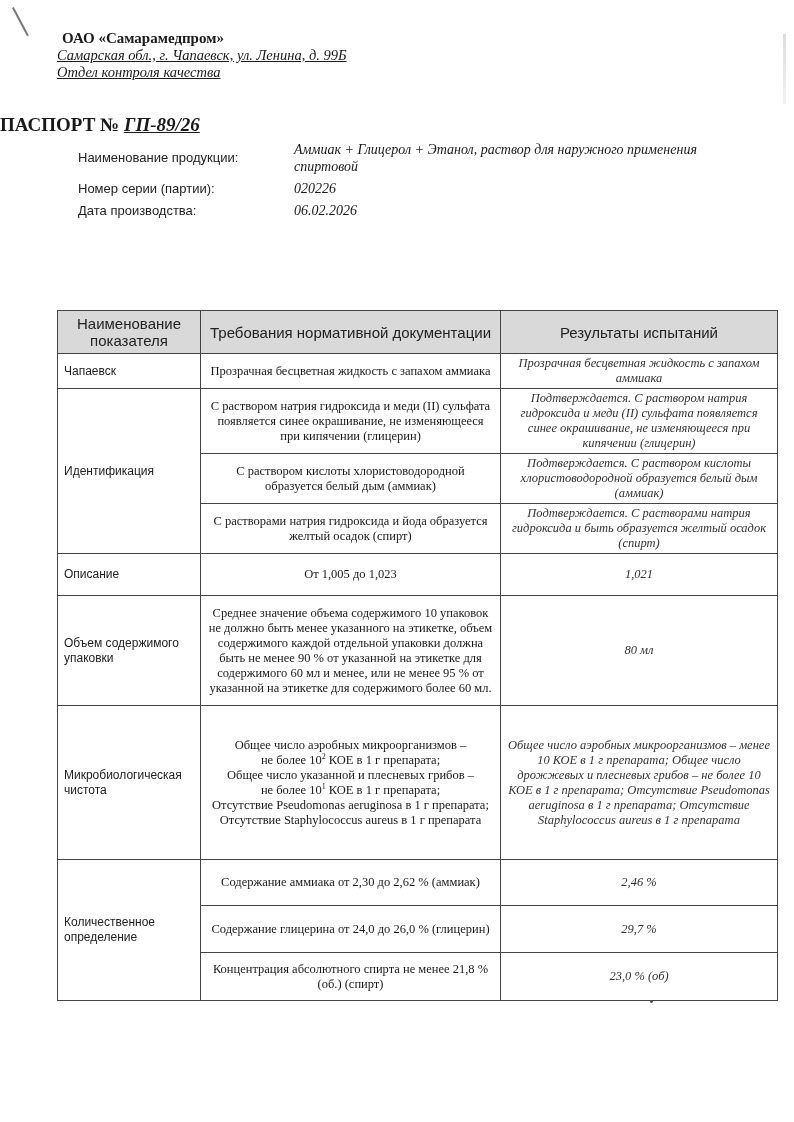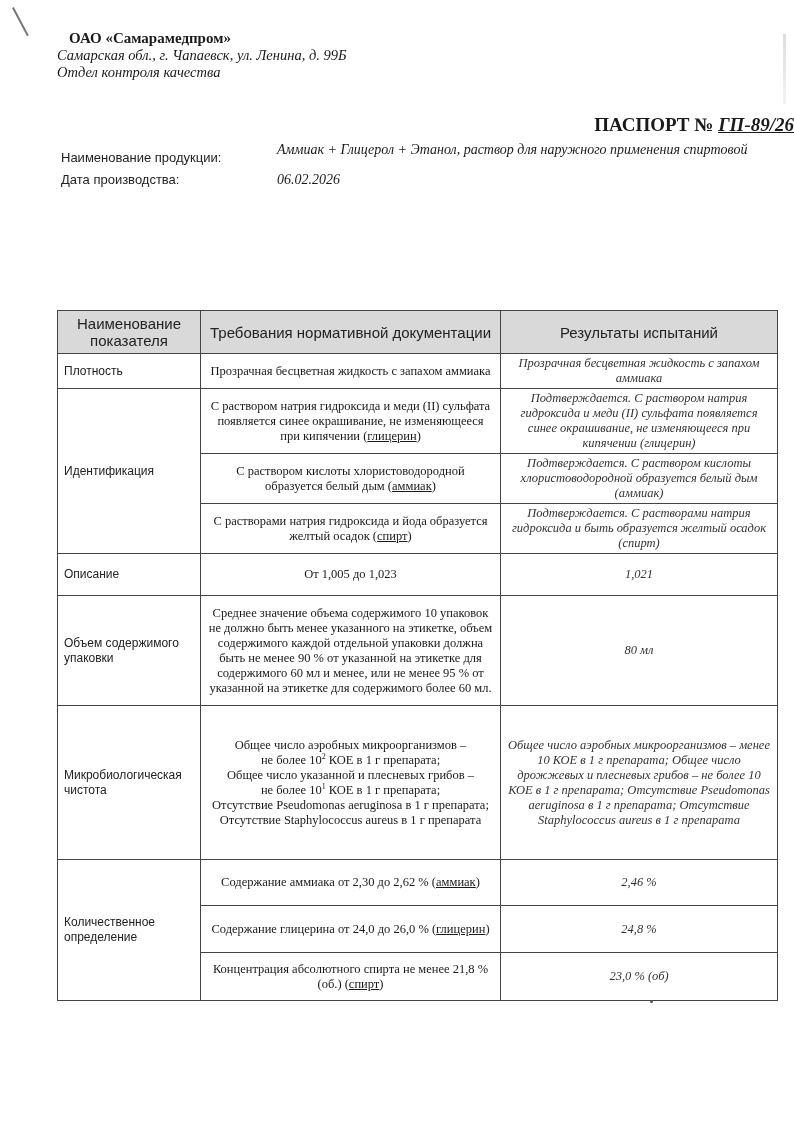--- a/index.html
+++ b/index.html
@@ -3,36 +3,36 @@
 <meta charset="utf-8">
 <style>
   html, body { margin: 0; padding: 0; }
   body {
     width: 794px; height: 1122px; background: #ffffff; position: relative; overflow: hidden;
     font-family: "Liberation Serif", "DejaVu Serif", serif; color: #1a1a1a;
   }
   .scan-mark { position: absolute; left: 12px; top: 8px; width: 2px; height: 32px; background: #777; transform: rotate(-28deg); transform-origin: top left; }
   .scan-dots { position: absolute; right: 8px; top: 34px; width: 3px; height: 70px; background: linear-gradient(#ddd,#f3f3f3); }
   .header { position: absolute; left: 57px; top: 30px; line-height: 17px; font-size: 14.5px; }
-  .header .org { font-weight: bold; font-size: 15px; margin-left: 12px; }
-  .header .addr, .header .dept { font-style: italic; }
-  .title { position: absolute; left: 0; width: 794px; top: 114px; text-align: right; font-weight: bold; font-size: 19px; }
+  .header .org { font-weight: bold; font-size: 15px; margin-left: 5px; }
+  .header .addr, .header .dept { font-style: italic; text-decoration: underline; }
+  .title { position: absolute; left: 0; width: 794px; top: 114px; text-align: left; font-weight: bold; font-size: 19px; }
   .title .num { font-style: italic; text-decoration: underline; }
   .info { position: absolute; left: 61px; top: 141px; width: 700px; }
-  .info-row { display: flex; font-size: 14px; line-height: 17px; margin-bottom: 5px; }
+  .info-row { display: flex; font-size: 14px; line-height: 17px; margin-bottom: 5px; margin-left: 17px; }
   .info-row .lbl { width: 216px; flex: none; font-family: "Liberation Sans", "DejaVu Sans", sans-serif; font-size: 13px; font-stretch: condensed; padding-top: 8px; color: #222; }
   .info-row .val { font-style: italic; font-weight: normal; font-size: 14px; }
   .info-row.first .lbl { padding-top: 8px; }
   table.results { position: absolute; left: 57px; top: 310px; width: 720px; border-collapse: collapse; table-layout: fixed; font-size: 12.5px; line-height: 15px; }
   table.results td, table.results th { border: 1px solid #444; padding: 2px 6px; vertical-align: middle; }
   table.results th { background: #d9d9d9; font-weight: normal; font-size: 15px; line-height: 17px; text-align: center; height: 38px; font-family: "Liberation Sans", "DejaVu Sans", sans-serif; font-stretch: condensed; color: #222; }
   td.name { text-align: left; font-family: "Liberation Sans", "DejaVu Sans", sans-serif; font-size: 12px; color: #222; }
   td.req { text-align: center; }
   td.res { text-align: center; font-style: italic; color: #333; }
-  .u { text-decoration: underline; }
+  .u { }
   sup { font-size: 8px; line-height: 0; }
   .footer-dot { position: absolute; left: 650px; top: 1000px; width: 3px; height: 3px; background: #555; border-radius: 50%; }
 </style>
 </head>
 <body>
 
 <div class="scan-mark"></div>
 <div class="scan-dots"></div>
 
 <div class="header">
@@ -45,39 +45,43 @@
   <span>ПАСПОРТ №</span>
   <span class="num">ГП-89/26</span>
 </div>
 
 <div class="info">
   <div class="info-row first">
     <div class="lbl">Наименование продукции:</div>
     <div class="val">Аммиак + Глицерол + Этанол, раствор для наружного применения спиртовой</div>
   </div>
   <div class="info-row">
+    <div class="lbl" style="padding-top:0">Номер серии (партии):</div>
+    <div class="val">020226</div>
+  </div>
+  <div class="info-row">
     <div class="lbl" style="padding-top:0">Дата производства:</div>
     <div class="val">06.02.2026</div>
   </div>
 </div>
 
 <table class="results">
   <colgroup>
     <col style="width:143px">
     <col style="width:300px">
     <col style="width:277px">
   </colgroup>
   <tbody>
       <tr>
     <th>Наименование показателя</th>
     <th>Требования нормативной документации</th>
     <th>Результаты испытаний</th>
   </tr>
   <tr style="height:32px">
-    <td class="name">Плотность</td>
+    <td class="name">Чапаевск</td>
     <td class="req">Прозрачная бесцветная жидкость с запахом аммиака</td>
     <td class="res">Прозрачная бесцветная жидкость с запахом аммиака</td>
   </tr>
   <tr style="height:62px">
     <td class="name" rowspan="3">Идентификация</td>
     <td class="req"><span>С раствором натрия гидроксида и меди (II) сульфата появляется синее окрашивание, не изменяющееся при кипячении</span> (<span class="u">глицерин</span>)</td>
     <td class="res">Подтверждается. С раствором натрия гидроксида и меди (II) сульфата появляется синее окрашивание, не изменяющееся при кипячении (глицерин)</td>
   </tr>
   <tr style="height:46px">
     <td class="req"><span>С раствором кислоты хлористоводородной образуется белый дым</span> (<span class="u">аммиак</span>)</td>
@@ -109,21 +113,21 @@
     </td>
     <td class="res">Общее число аэробных микроорганизмов – менее 10 КОЕ в 1 г препарата; Общее число дрожжевых и плесневых грибов – не более 10 КОЕ в 1 г препарата; Отсутствие Pseudomonas aeruginosa в 1 г препарата; Отсутствие Staphylococcus aureus в 1 г препарата</td>
   </tr>
   <tr style="height:46px">
     <td class="name" rowspan="3">Количественное определение</td>
     <td class="req"><span>Содержание аммиака от 2,30 до 2,62 %</span> (<span class="u">аммиак</span>)</td>
     <td class="res">2,46 %</td>
   </tr>
   <tr style="height:47px">
     <td class="req"><span>Содержание глицерина от 24,0 до 26,0 %</span> (<span class="u">глицерин</span>)</td>
-    <td class="res">24,8 %</td>
+    <td class="res">29,7 %</td>
   </tr>
   <tr style="height:48px">
     <td class="req"><span>Концентрация абсолютного спирта не менее 21,8 % (об.)</span> (<span class="u">спирт</span>)</td>
     <td class="res">23,0 % (об)</td>
   </tr>
 </tbody>
   </table>
 
 <div class="footer-dot"></div>
 

